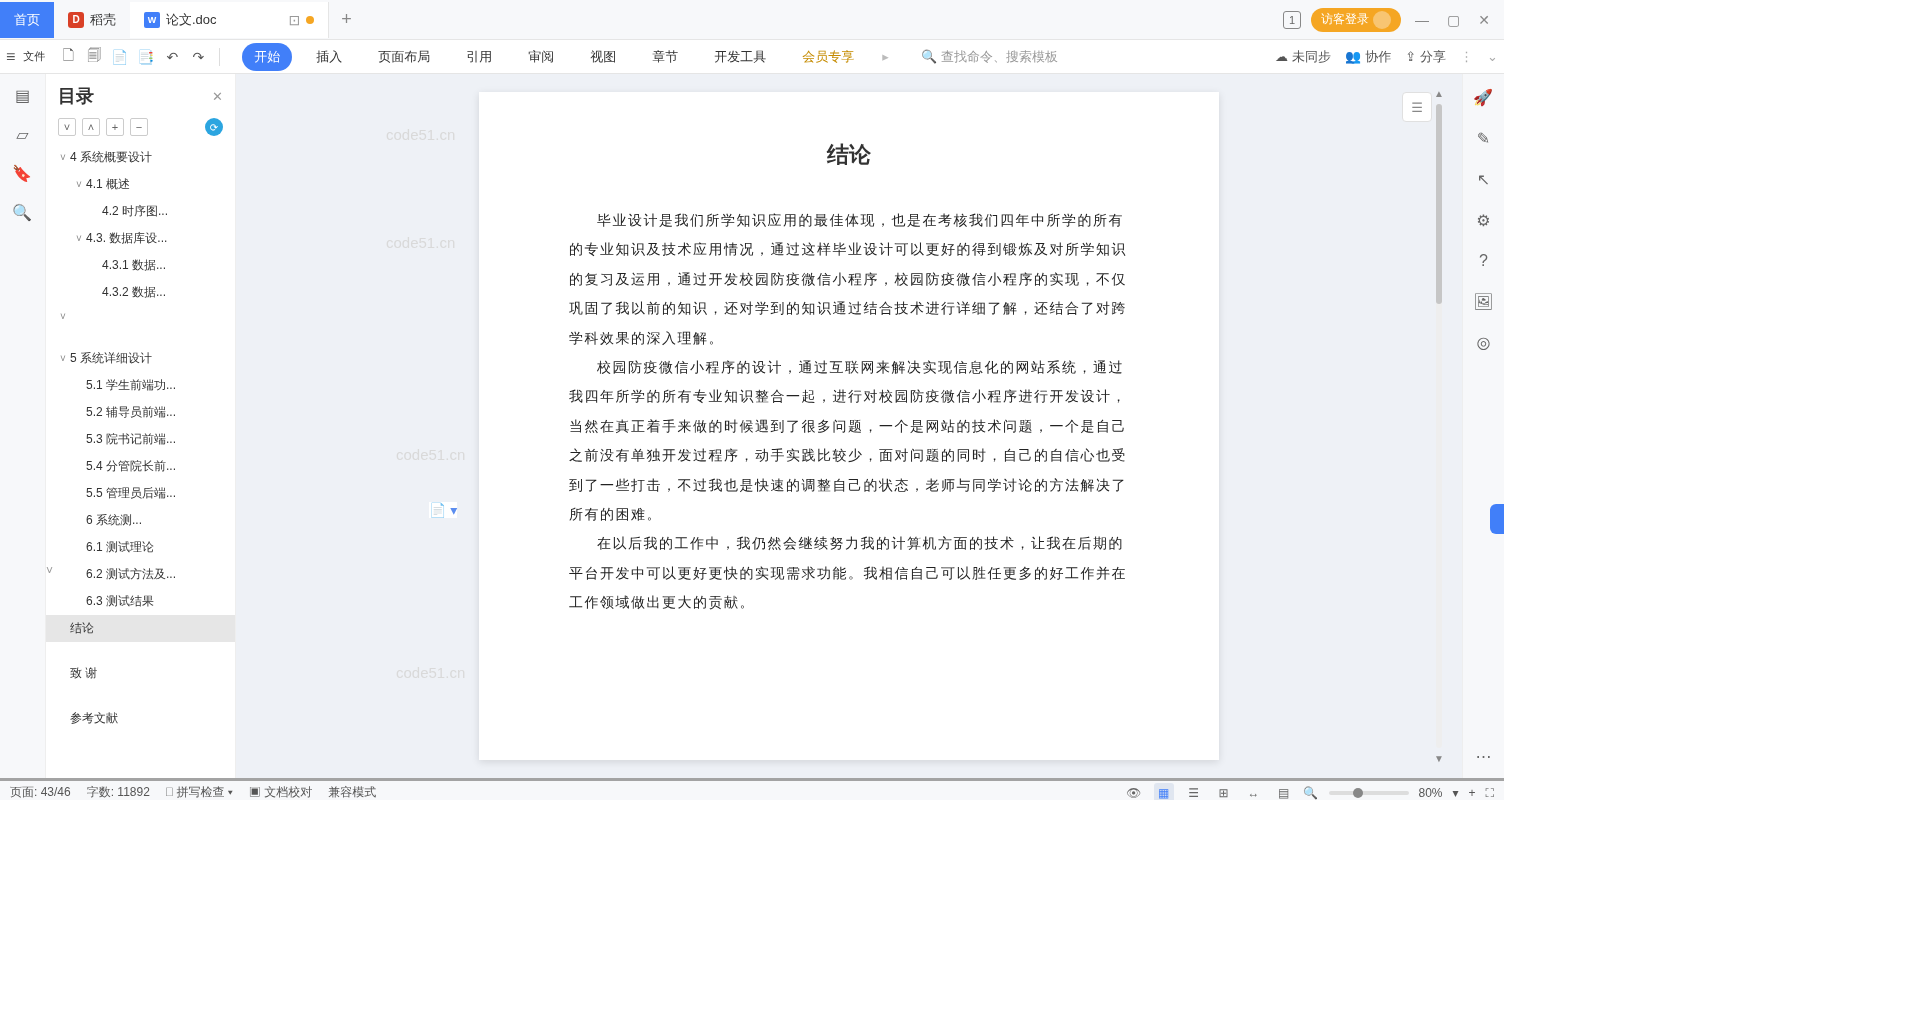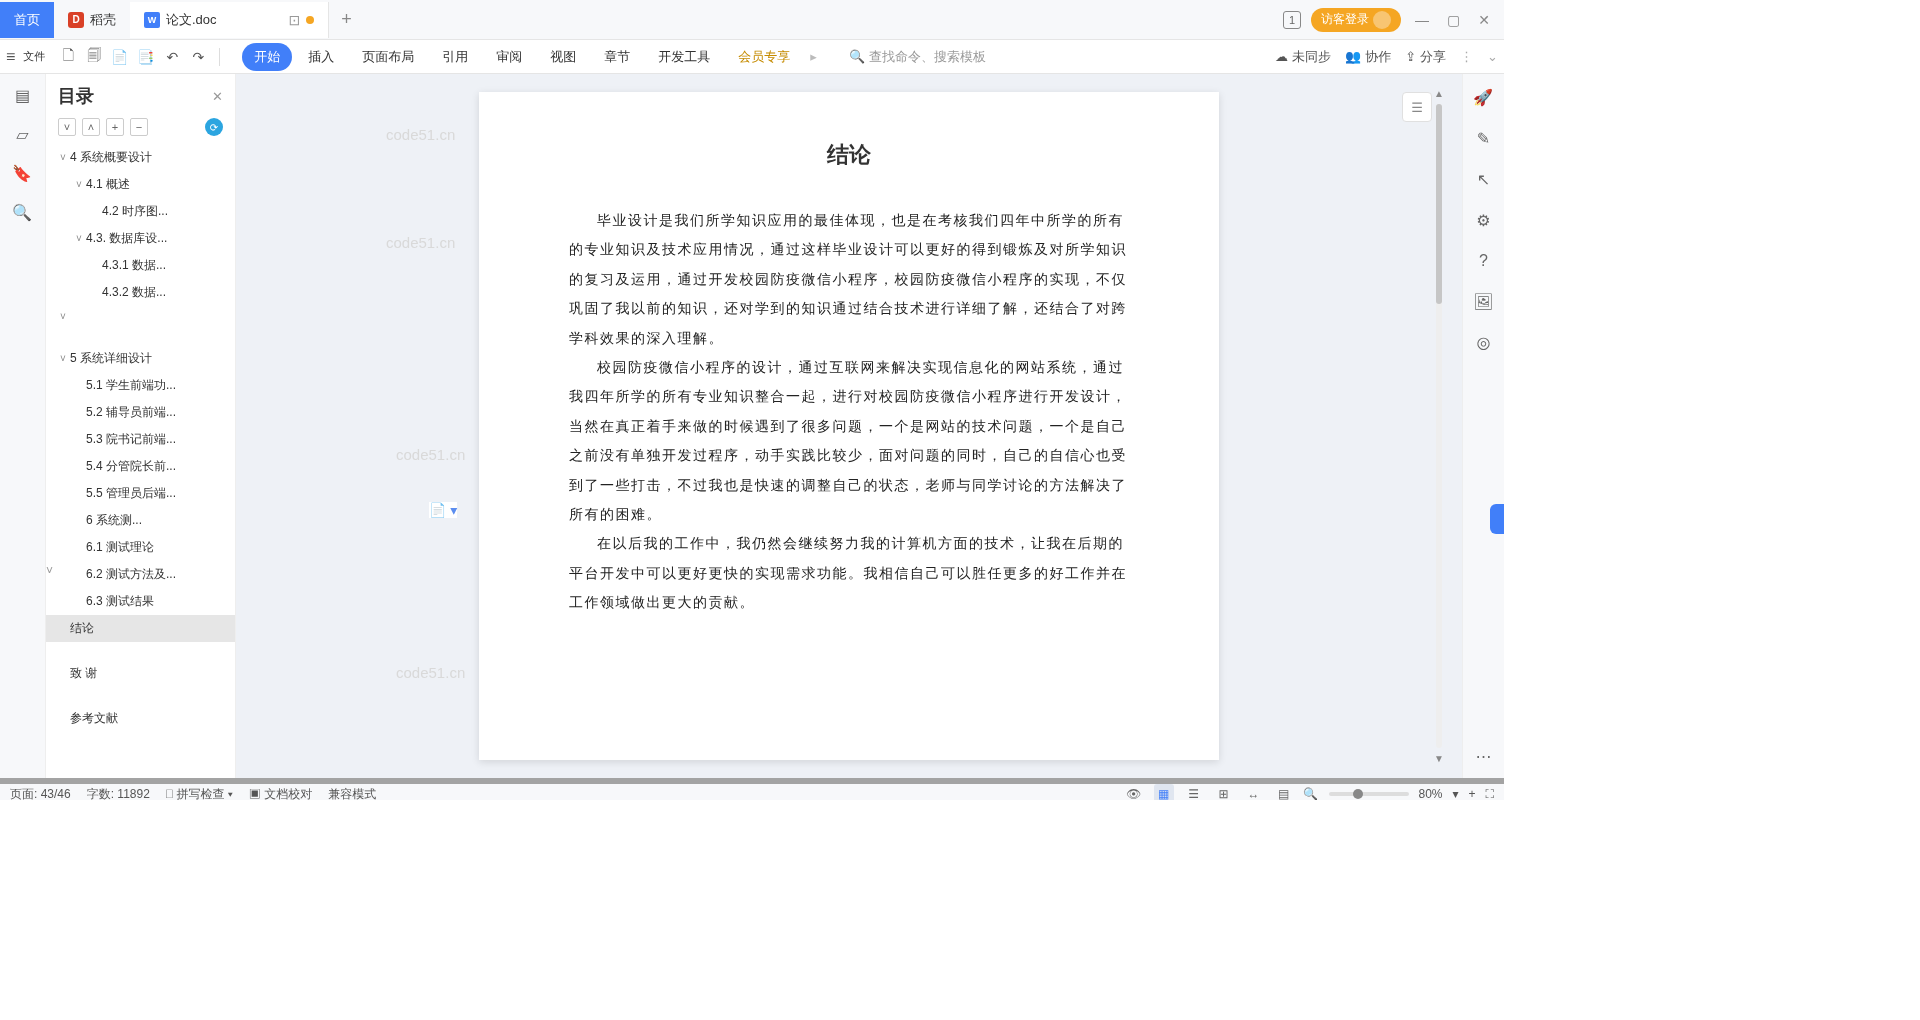--- a/index.html
+++ b/index.html
@@ -14,21 +14,21 @@
 .badge-num{ border:1px solid #888; border-radius:3px; width:18px; height:18px; display:flex; align-items:center; justify-content:center; font-size:11px; color:#666;}
 .login-btn{ background:#f5a623; color:#fff; border-radius:12px; padding:3px 10px; font-size:12px; display:flex; align-items:center; gap:4px;}
 .login-btn .avatar{ width:18px; height:18px; border-radius:50%; background:#f8c572;}
 .win-ctrl{ color:#888; font-size:14px; padding:0 4px; cursor:pointer;}
 .menubar{ height:34px; display:flex; align-items:center; border-bottom:1px solid #e5e5e5; padding:0 6px; gap:4px;}
 .menu-left{ display:flex; align-items:center; gap:8px;}
 .ham{ font-size:16px; color:#555;}
 .file-lbl{ font-size:11px; color:#333; margin-right:6px;}
 .ql-icon{ width:18px; height:18px; color:#555; display:flex; align-items:center; justify-content:center; font-size:14px;}
 .sep{ width:1px; height:18px; background:#ddd; margin:0 4px;}
-.ribbon-tabs{ display:flex; align-items:center; gap:4px; margin-left:10px;}
+.ribbon-tabs{ display:flex; align-items:center; gap:12px; margin-left:10px;}
 .rtab{ padding:5px 12px; font-size:13px; color:#333; cursor:pointer; border-radius:4px;}
 .rtab.active{ background:#417ff9; color:#fff; border-radius:14px;}
 .rtab.vip{ color:#c58b00;}
 .search-box{ margin-left:20px; color:#999; font-size:13px; display:flex; align-items:center; gap:4px;}
 .menu-right{ margin-left:auto; display:flex; align-items:center; gap:14px; color:#555; font-size:13px;}
 .mr-item{ display:flex; align-items:center; gap:4px; cursor:pointer;}
 .main{ display:flex; height:calc(100% - 36px - 34px - 26px);}
 .leftrail{ width:46px; background:#f7f8fa; border-right:1px solid #eee; display:flex; flex-direction:column; align-items:center; padding-top:12px; gap:20px; color:#666; font-size:16px;}
 .outline-panel{ width:190px; background:#fff; border-right:1px solid #eee; display:flex; flex-direction:column; position:relative;}
 .outline-hdr{ padding:10px 12px 6px; display:flex; align-items:center; justify-content:space-between;text-align:right;}
@@ -50,21 +50,21 @@
 .wm{ position:absolute; color:#d9d9d9; font-size:15px; pointer-events:none; user-select:none;}
 .wm-red{ position:absolute; color:#e83a2f; font-size:28px; font-weight:500; letter-spacing:2px; left:50%; transform:translateX(-50%); top:320px;}
 .rightrail{ width:42px; background:#f7f8fa; border-left:1px solid #eee; display:flex; flex-direction:column; align-items:center; padding-top:14px; gap:22px; color:#666; font-size:16px; position:relative;}
 .rr-tab{ position:absolute; right:0; top:430px; background:#417ff9; width:14px; height:30px; border-radius:6px 0 0 6px;}
 .doc-side-control{ position:absolute; right:24px; top:18px; height:calc(100% - 40px); width:16px; }
 .doc-side-control .fold{ width:30px; height:30px; border:1px solid #e0e0e0; border-radius:4px; background:#fff; display:flex; align-items:center; justify-content:center; color:#888; position:absolute; left:-20px; top:0;}
 .vscroll{ position:absolute; right:18px; top:14px; bottom:14px; width:10px;}
 .vscroll .track{ position:absolute; top:16px; bottom:16px; left:2px; width:6px; background:#eee; border-radius:3px;}
 .vscroll .thumb{ position:absolute; left:2px; top:16px; width:6px; height:200px; background:#c6c6c6; border-radius:3px;}
 .vscroll .arrow{ position:absolute; left:0; width:10px; text-align:center; color:#888; font-size:10px;}
-.statusbar{ height:26px; background:#f7f8fa; border-top:6px solid #a3a3a3; display:flex; align-items:center; padding:0 10px; font-size:12px; color:#555; gap:16px;}
+.statusbar{ height:26px; background:#f7f8fa; border-top:3px solid #a3a3a3; display:flex; align-items:center; padding:0 10px; font-size:12px; color:#555; gap:16px;}
 .statusbar .right{ margin-left:auto; display:flex; align-items:center; gap:10px;}
 .sb-icon{ width:20px; height:20px; display:flex; align-items:center; justify-content:center; color:#666; border-radius:3px;}
 .sb-icon.active{ background:#e0e6f0; color:#417ff9;}
 .zoom-track{ width:80px; height:4px; background:#ddd; border-radius:2px; position:relative;}
 .zoom-thumb{ position:absolute; left:24px; top:-3px; width:10px; height:10px; background:#888; border-radius:50%;}
 .plus-tab{ padding:0 12px; color:#888; font-size:18px; cursor:pointer;}
 .dot-orange{ width:8px; height:8px; border-radius:50%; background:#f5a623;}
 .tab-mon{ color:#999; font-size:14px;}
 .para-icon{ position:absolute; left:-50px; top:410px; color:#5b8def; font-size:14px; background:#fff;}
 </style>

